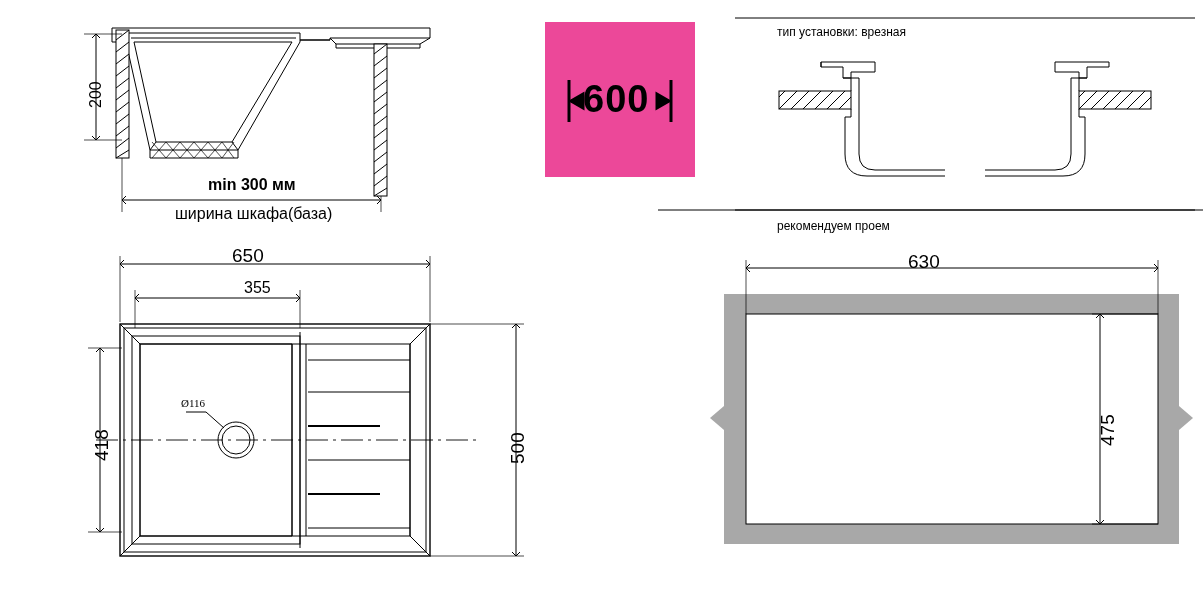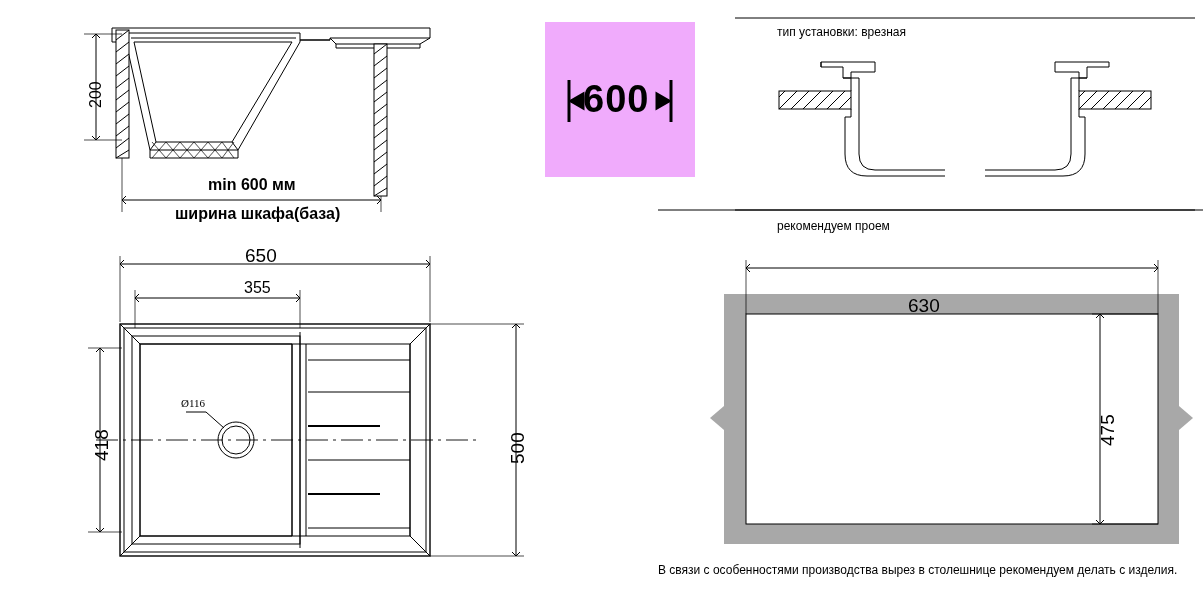--- a/index.html
+++ b/index.html
@@ -30,21 +30,21 @@
   .t-dim-l { font-size: 19px; }
   .t-small { font-size: 11px; font-family: Liberation Serif, serif; }
   .t-label { font-size: 12px; }
   .t-note  { font-size: 12px; }
   .t-big   { font-size: 38px; font-weight: bold; letter-spacing: 1px; }
   .rot90 {
     transform-origin: 0 0;
     transform: rotate(-90deg);
   }
   .greybox {
-    background: #f0abfc;
+    background: #ec4899;
   }
   svg { display: block; }
 </style>
 </head>
 <body>
 
 <div id="sheet">
 
   <div class="abs" style="left:0; top:0; width:540px; height:230px;">
     <svg width="540" height="230" viewBox="0 0 540 230">
@@ -95,22 +95,22 @@
       <g stroke="#000" stroke-width="1" fill="none">
         <path d="M122 200 L381 200"></path>
         <path d="M126 196 L122 200 L126 204"></path>
         <path d="M377 196 L381 200 L377 204"></path>
         <path d="M122 158 L122 212" stroke-width="0.7"></path>
         <path d="M381 196 L381 212" stroke-width="0.7"></path>
       </g>
     </svg>
 
     <div class="txt t-dim rot90" style="left:88px; top:108px;">200</div>
-    <div class="txt t-dim" style="left:208px; top:177px; font-weight:bold;">min 600 мм</div>
-    <div class="txt t-dim" style="left:175px; top:206px; font-weight:bold;">ширина шкафа(база)</div>
+    <div class="txt t-dim" style="left:208px; top:177px; font-weight:bold;">min 300 мм</div>
+    <div class="txt t-dim" style="left:175px; top:206px; font-weight:normal;">ширина шкафа(база)</div>
   </div>
 
   <div class="abs greybox" style="left:545px; top:22px; width:150px; height:155px;">
     <div class="txt t-big" style="left:38px; top:58px;">600</div>
     <svg class="abs" style="left:0; top:0;" width="150" height="155">
       <g stroke="#000" stroke-width="3" fill="#000">
         <path d="M24 58 L24 100"></path>
         <path d="M126 58 L126 100"></path>
         <path d="M26 79 L38 79" stroke-width="3"></path>
         <path d="M124 79 L112 79" stroke-width="3"></path>
@@ -211,21 +211,21 @@
         <path d="M88 296 L122 296" stroke-width="0.7"></path>
 
         <path d="M516 88 L516 320"></path>
         <path d="M512 92 L516 88 L520 92"></path>
         <path d="M512 316 L516 320 L520 316"></path>
         <path d="M430 88 L524 88" stroke-width="0.7"></path>
         <path d="M430 320 L524 320" stroke-width="0.7"></path>
       </g>
     </svg>
 
-    <div class="txt t-dim-l" style="left:245px; top:10px;text-align:right;">650</div>
+    <div class="txt t-dim-l" style="left:232px; top:10px;text-align:right;">650</div>
     <div class="txt t-dim" style="left:196px; top:44px;margin-left:48px;">355</div>
     <div class="txt t-dim-l rot90" style="left:92px; top:225px;">418</div>
     <div class="txt t-dim-l rot90" style="left:508px; top:228px;">500</div>
     <div class="txt t-small" style="left:181px; top:162px;">Ø116</div>
   </div>
 
   <div class="abs" style="left:658px; top:206px; width:545px; height:390px;">
     <div class="txt t-label" style="left:119px; top:14px;">рекомендуем проем</div>
 
     <svg width="545" height="390" viewBox="0 0 545 390">
@@ -249,18 +249,17 @@
         <path d="M500 54 L500 108" stroke-width="0.7"></path>
 
         <path d="M442 108 L442 318"></path>
         <path d="M438 112 L442 108 L446 112"></path>
         <path d="M438 314 L442 318 L446 314"></path>
         <path d="M434 108 L500 108" stroke-width="0.7"></path>
         <path d="M434 318 L500 318" stroke-width="0.7"></path>
       </g>
     </svg>
 
-    <div class="txt t-dim-l" style="left:250px; top:46px;margin-top:44px;">630</div>
+    <div class="txt t-dim-l" style="left:250px; top:46px;">630</div>
     <div class="txt t-dim-l rot90" style="left:440px; top:240px;">475</div>
-    <div class="txt t-note" style="left:0px; top:358px;">В связи с особенностями производства вырез в столешнице рекомендуем делать с изделия.</div>
   </div>
 
 </div>
 
 </body></html>

